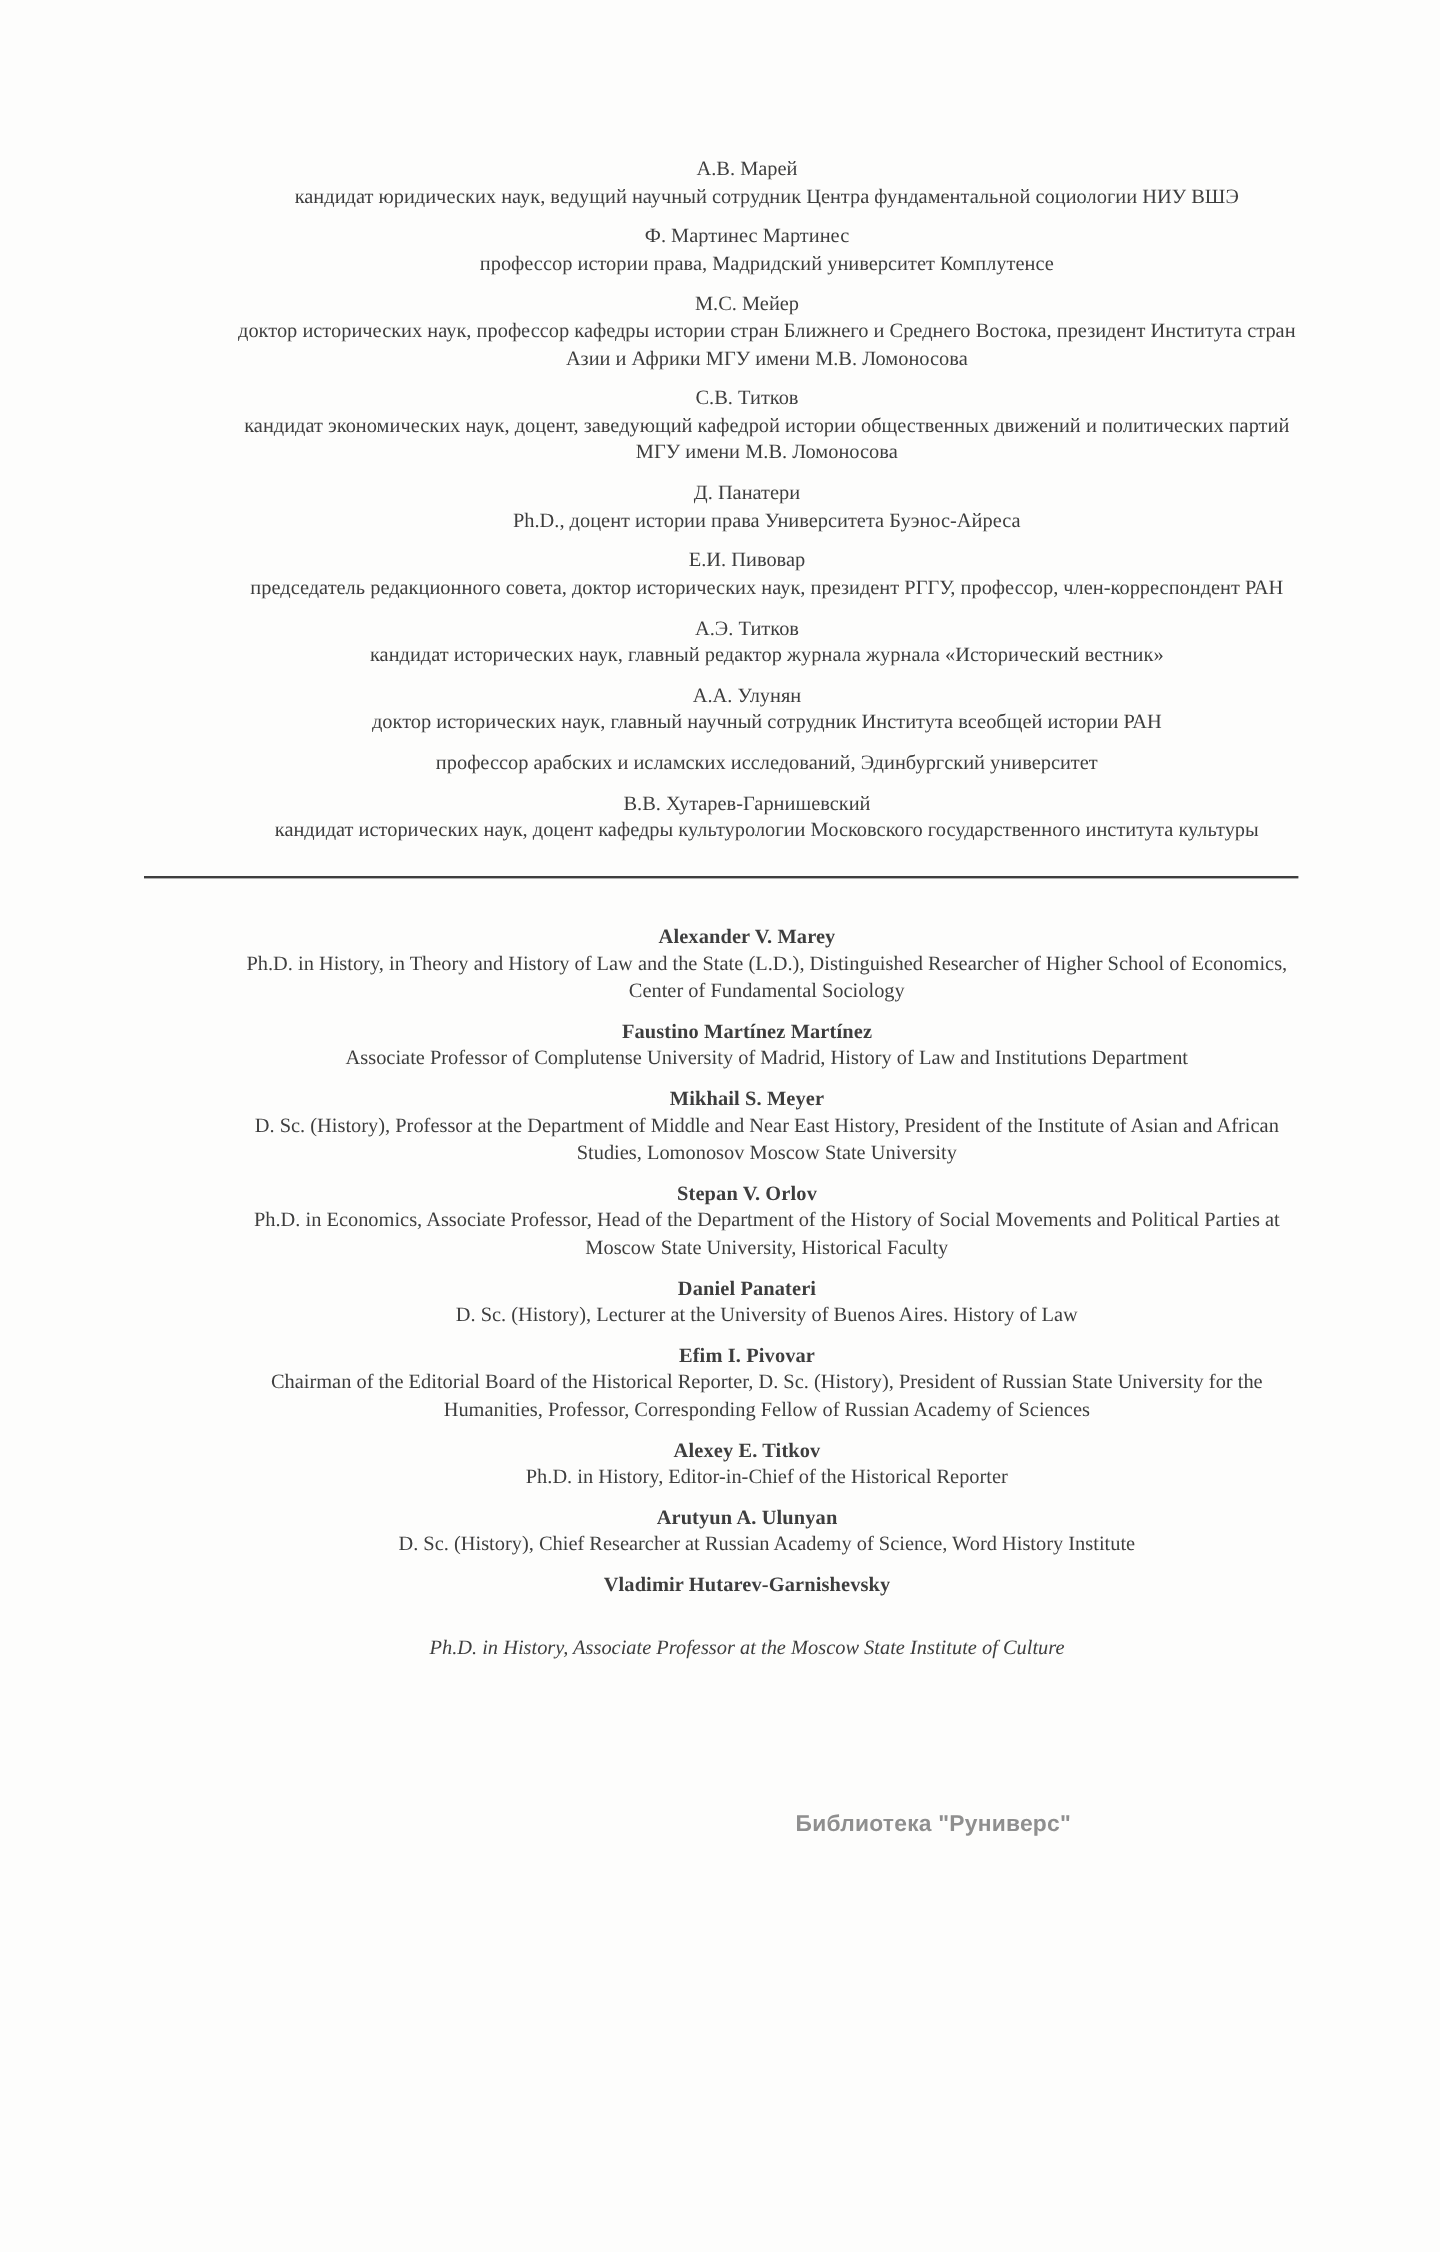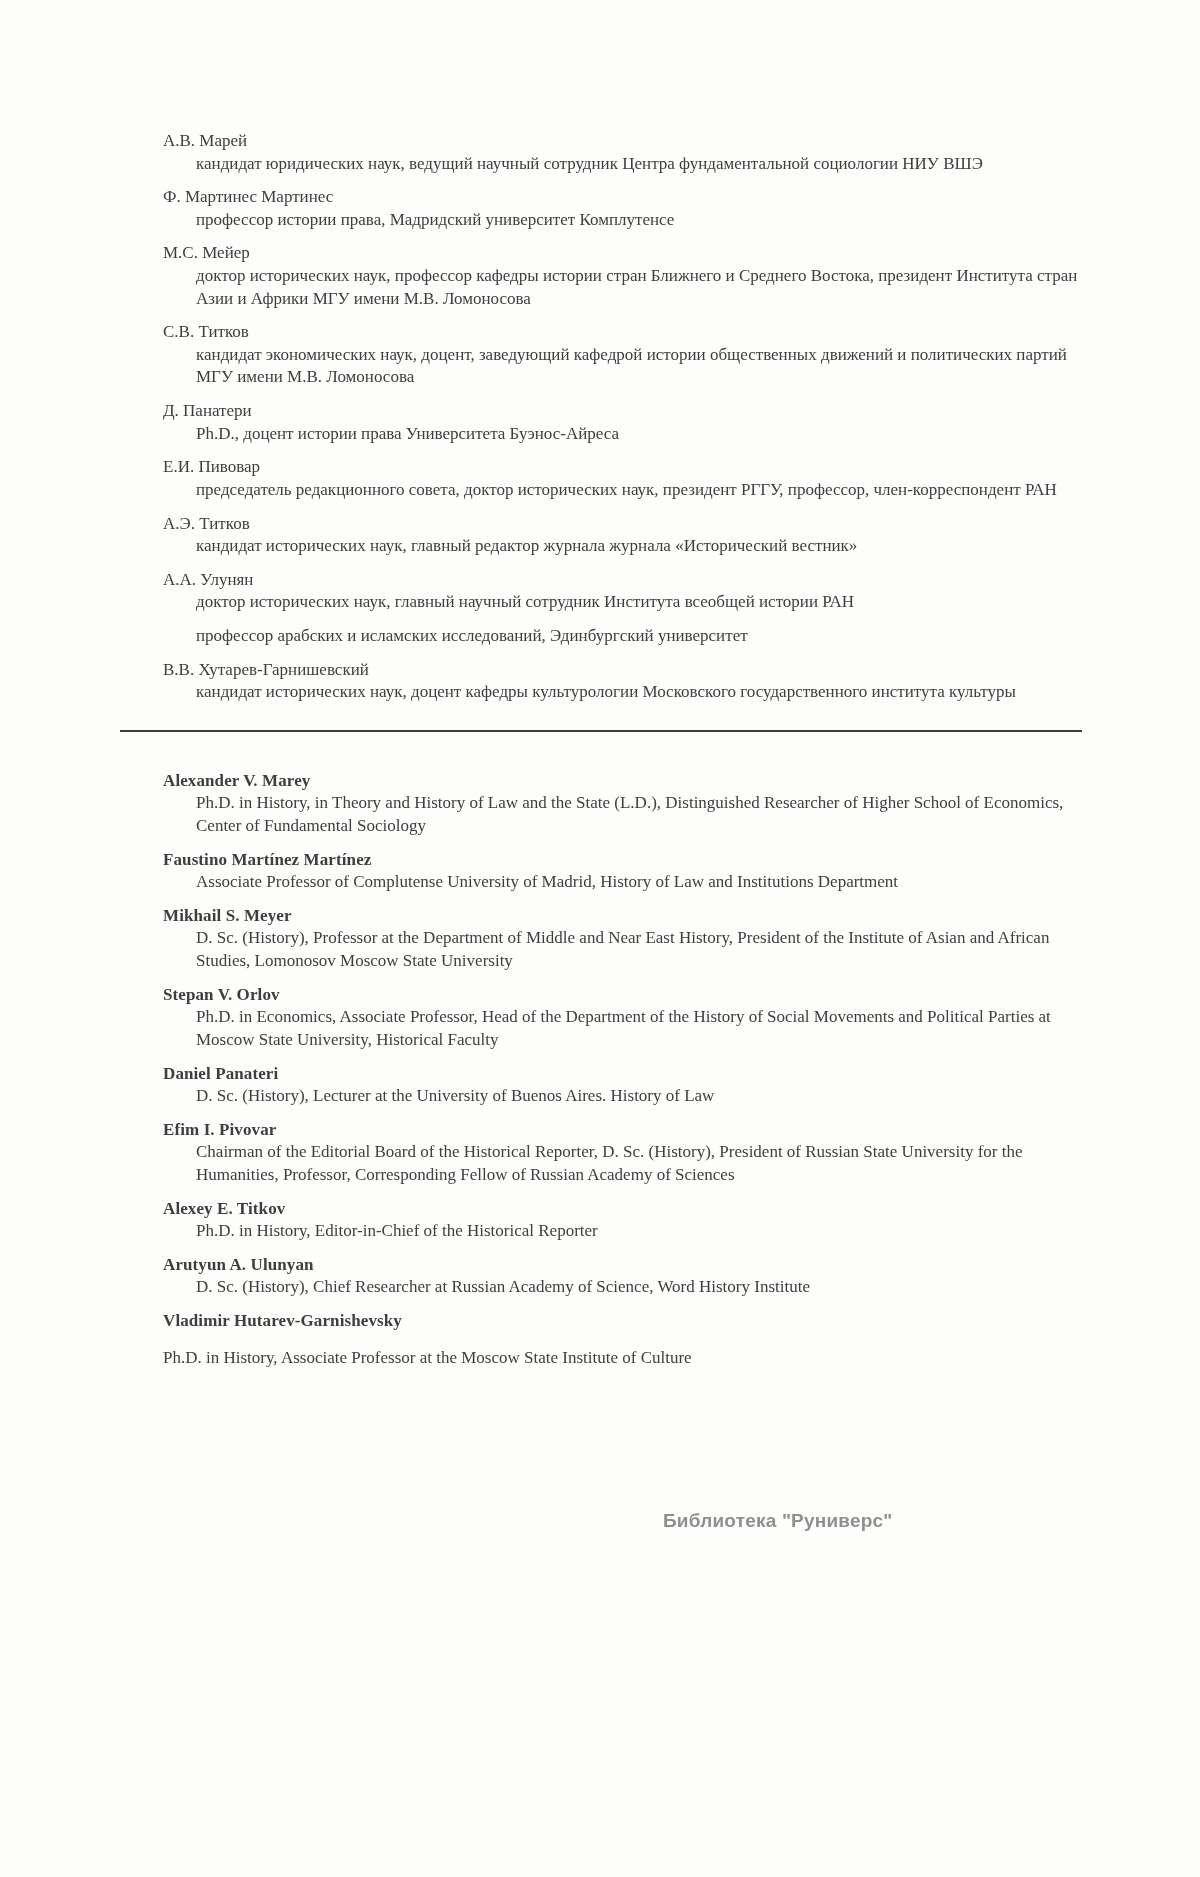--- a/index.html
+++ b/index.html
@@ -9,25 +9,26 @@
     height: 1877px;
     margin: 0 auto;
     background: #fdfdfc;
     box-sizing: border-box;
     padding: 130px 118px 0 163px;
     font-family: "Liberation Serif", "DejaVu Serif", serif;
     color: #3e3e3e;
     font-size: 17px;
     line-height: 1.33;
     overflow: hidden;
+    text-align: center;
   }
   .entry { margin-bottom: 11px; }
   .entry .name { white-space: pre-wrap; }
   .entry .desc { margin-left: 33px; white-space: pre-wrap; }
-  .entry .desc.separate { margin-left: 0; margin-top: 14px; }
+  .entry .desc.separate { margin-left: 0; margin-top: 29px; font-style: italic; }
   .en-section .entry .name { font-weight: bold; letter-spacing: 0.1px; }
   .divider {
     border: none;
     border-top: 2px solid #3e3e3e;
     margin: 26px 0 38px -43px;
     width: calc(100% + 43px);
   }
   .footer {
     position: absolute;
     left: 663px;

